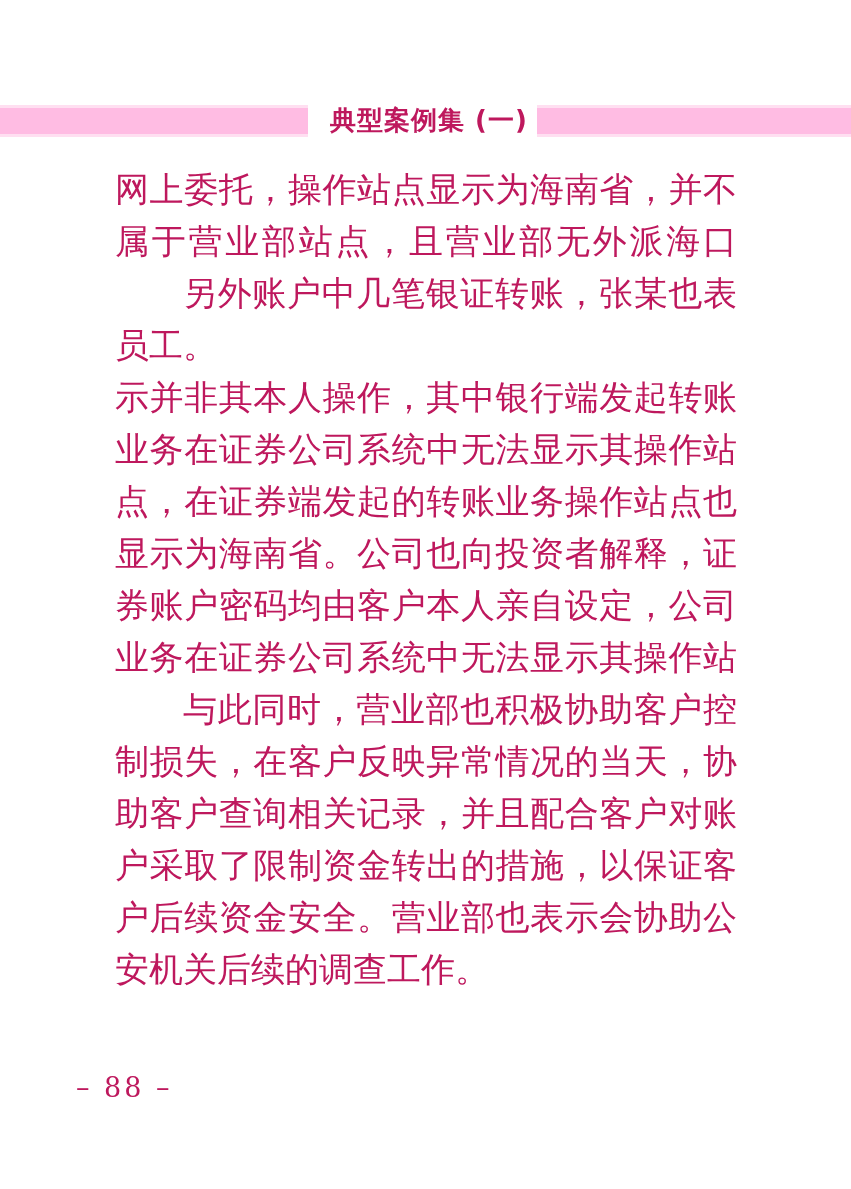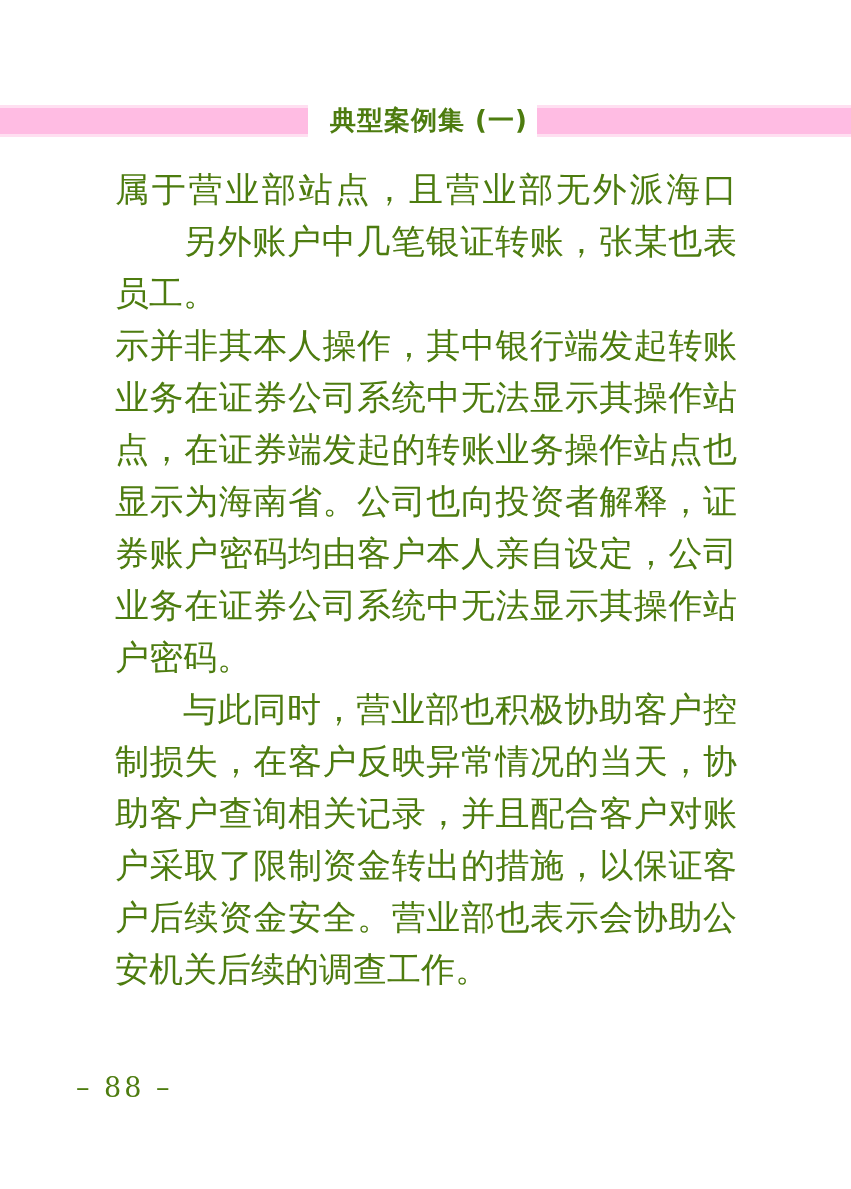--- a/index.html
+++ b/index.html
@@ -7,21 +7,21 @@
     padding: 0;
     background: #ffffff;
   }
   .page {
     position: relative;
     width: 851px;
     height: 1189px;
     background: #ffffff;
     overflow: hidden;
     font-family: "DejaVu Serif", "Liberation Serif", serif;
-    color: #4d7c0f;
+    color: #be185d;
   }
 
   
   .running-head {
     position: absolute;
     top: 104px;
     left: 0;
     right: 0;
     height: 33px;
     display: flex;
@@ -85,30 +85,30 @@
 
 <div class="page">
 
   <header class="running-head">
     <div class="rule rule-left"></div>
     <div class="running-title">典型案例集 (一)</div>
     <div class="rule rule-right"></div>
   </header>
 
   <main class="body-text">
+    <div class="line">网上委托，操作站点显示为海南省，并不</div>
     <div class="line">属于营业部站点，且营业部无外派海口</div>
     <div class="line indent">另外账户中几笔银证转账，张某也表</div>
     <div class="line end">员工。</div>
     <div class="line">示并非其本人操作，其中银行端发起转账</div>
     <div class="line">业务在证券公司系统中无法显示其操作站</div>
     <div class="line">点，在证券端发起的转账业务操作站点也</div>
     <div class="line">显示为海南省。公司也向投资者解释，证</div>
     <div class="line">券账户密码均由客户本人亲自设定，公司</div>
     <div class="line">业务在证券公司系统中无法显示其操作站</div>
-    <div class="line end">户密码。</div>
     <div class="line indent">与此同时，营业部也积极协助客户控</div>
     <div class="line">制损失，在客户反映异常情况的当天，协</div>
     <div class="line">助客户查询相关记录，并且配合客户对账</div>
     <div class="line">户采取了限制资金转出的措施，以保证客</div>
     <div class="line">户后续资金安全。营业部也表示会协助公</div>
     <div class="line end">安机关后续的调查工作。</div>
   </main>
 
   <footer>
     <div class="page-number">– 88 –</div>

